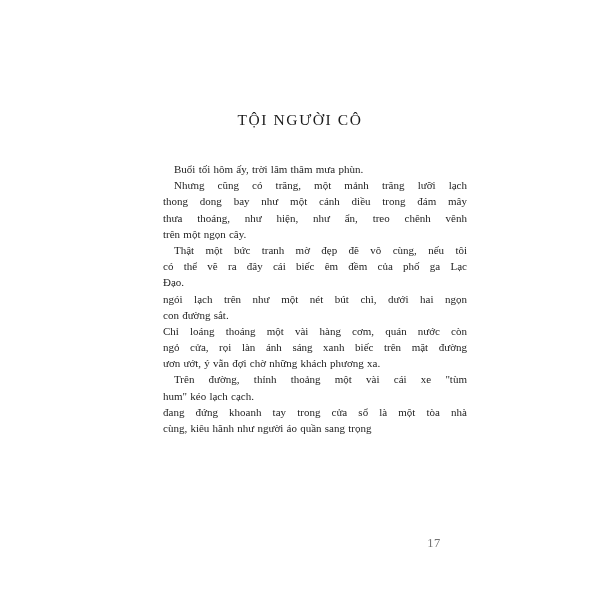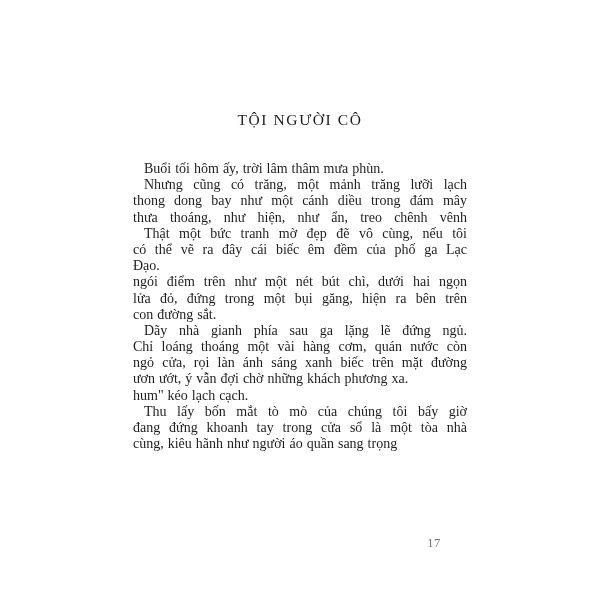--- a/index.html
+++ b/index.html
@@ -36,28 +36,29 @@
     position: absolute;
     top: 161px;
     left: 133px;
     width: 334px;
   }
   .paragraph {
     margin: 0;
     padding: 0;
   }
   .line {
-    font-size: 14px;
+    font-size: 11px;
     line-height: 16.2px;
     height: 16.2px;
     text-align: justify;
     text-align-last: justify;
     overflow: hidden;
     color: #1d1d1d;
     word-spacing: 0.5px;
+    margin-left: 30px;
   }
   .line.first {
     text-indent: 11px;
   }
   .line.end {
     text-align-last: left;
   }
   .page-number {
     position: absolute;
     top: 536px;
@@ -76,41 +77,40 @@
   <h1 class="chapter-title">TỘI NGƯỜI CÔ</h1>
 
   <div class="text-block">
       <div class="paragraph">
         <div class="line first end">Buổi tối hôm ấy, trời lâm thâm mưa phùn.</div>
       </div>
       <div class="paragraph">
         <div class="line first">Nhưng cũng có trăng, một mảnh trăng lưỡi lạch</div>
         <div class="line">thong dong bay như một cánh diều trong đám mây</div>
         <div class="line">thưa thoáng, như hiện, như ẩn, treo chênh vênh</div>
+        <div class="line end">trên một ngọn cây.</div>
       </div>
       <div class="paragraph">
         <div class="line first">Thật một bức tranh mờ đẹp đẽ vô cùng, nếu tôi</div>
         <div class="line">có thể vẽ ra đây cái biếc êm đềm của phố ga Lạc</div>
         <div class="line end">Đạo.</div>
       </div>
       <div class="paragraph">
-        <div class="line">ngói điểm trên như một nét bút chì, dưới hai ngọn</div>
-        <div class="line">lửa đỏ, đứng trong một bụi găng, hiện ra bên trên</div>
+        <div class="line">ngói lạch trên như một nét bút chì, dưới hai ngọn</div>
         <div class="line end">con đường sắt.</div>
       </div>
       <div class="paragraph">
-        <div class="line first">Dãy nhà gianh phía sau ga lặng lẽ đứng ngủ.</div>
         <div class="line">Chỉ loáng thoáng một vài hàng cơm, quán nước còn</div>
         <div class="line">ngỏ cửa, rọi làn ánh sáng xanh biếc trên mặt đường</div>
         <div class="line end">ươn ướt, ý vẫn đợi chờ những khách phương xa.</div>
       </div>
       <div class="paragraph">
+        <div class="line first">Trên đường, thỉnh thoảng một vài cái xe "tùm</div>
         <div class="line end">hum" kéo lạch cạch.</div>
       </div>
       <div class="paragraph">
-        <div class="line first">Thu lấy bốn mắt tò mò của chúng tôi bấy giờ</div>
         <div class="line">đang đứng khoanh tay trong cửa sổ là một tòa nhà</div>
         <div class="line end">cùng, kiêu hãnh như người áo quần sang trọng</div>
       </div>
     </div>
 
   <div class="page-number">17</div>
 </div>
 
 </body></html>

